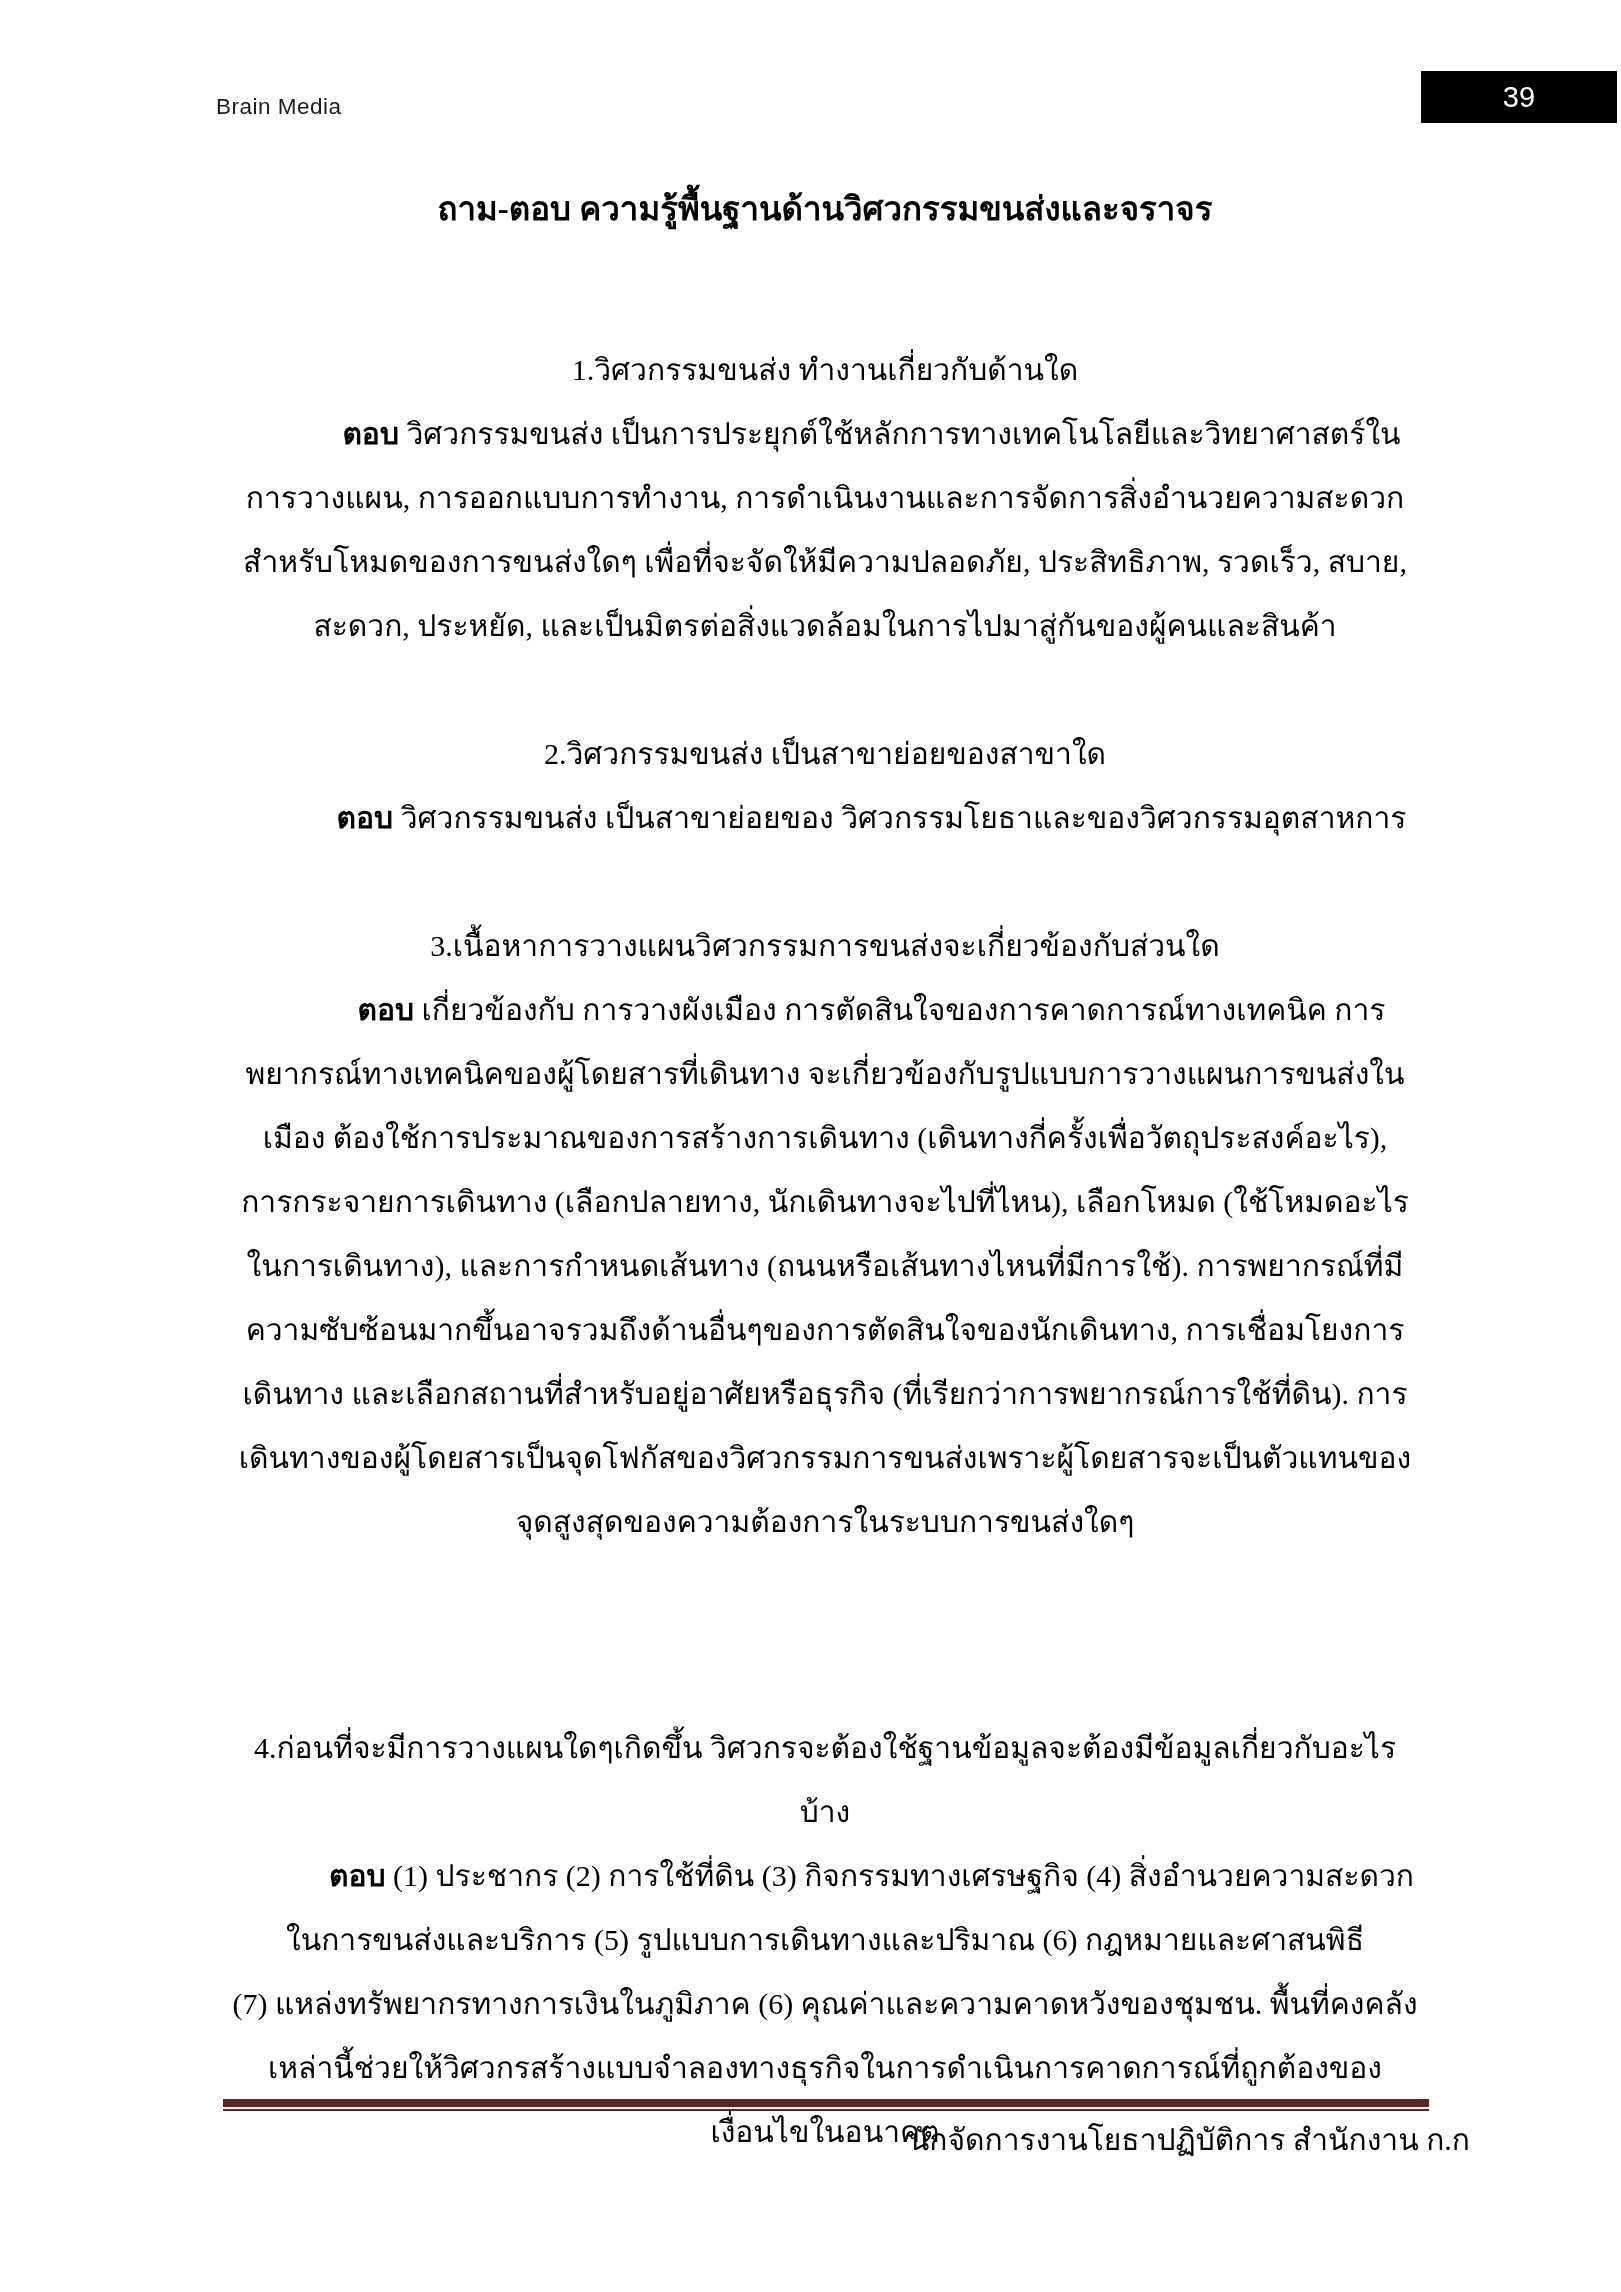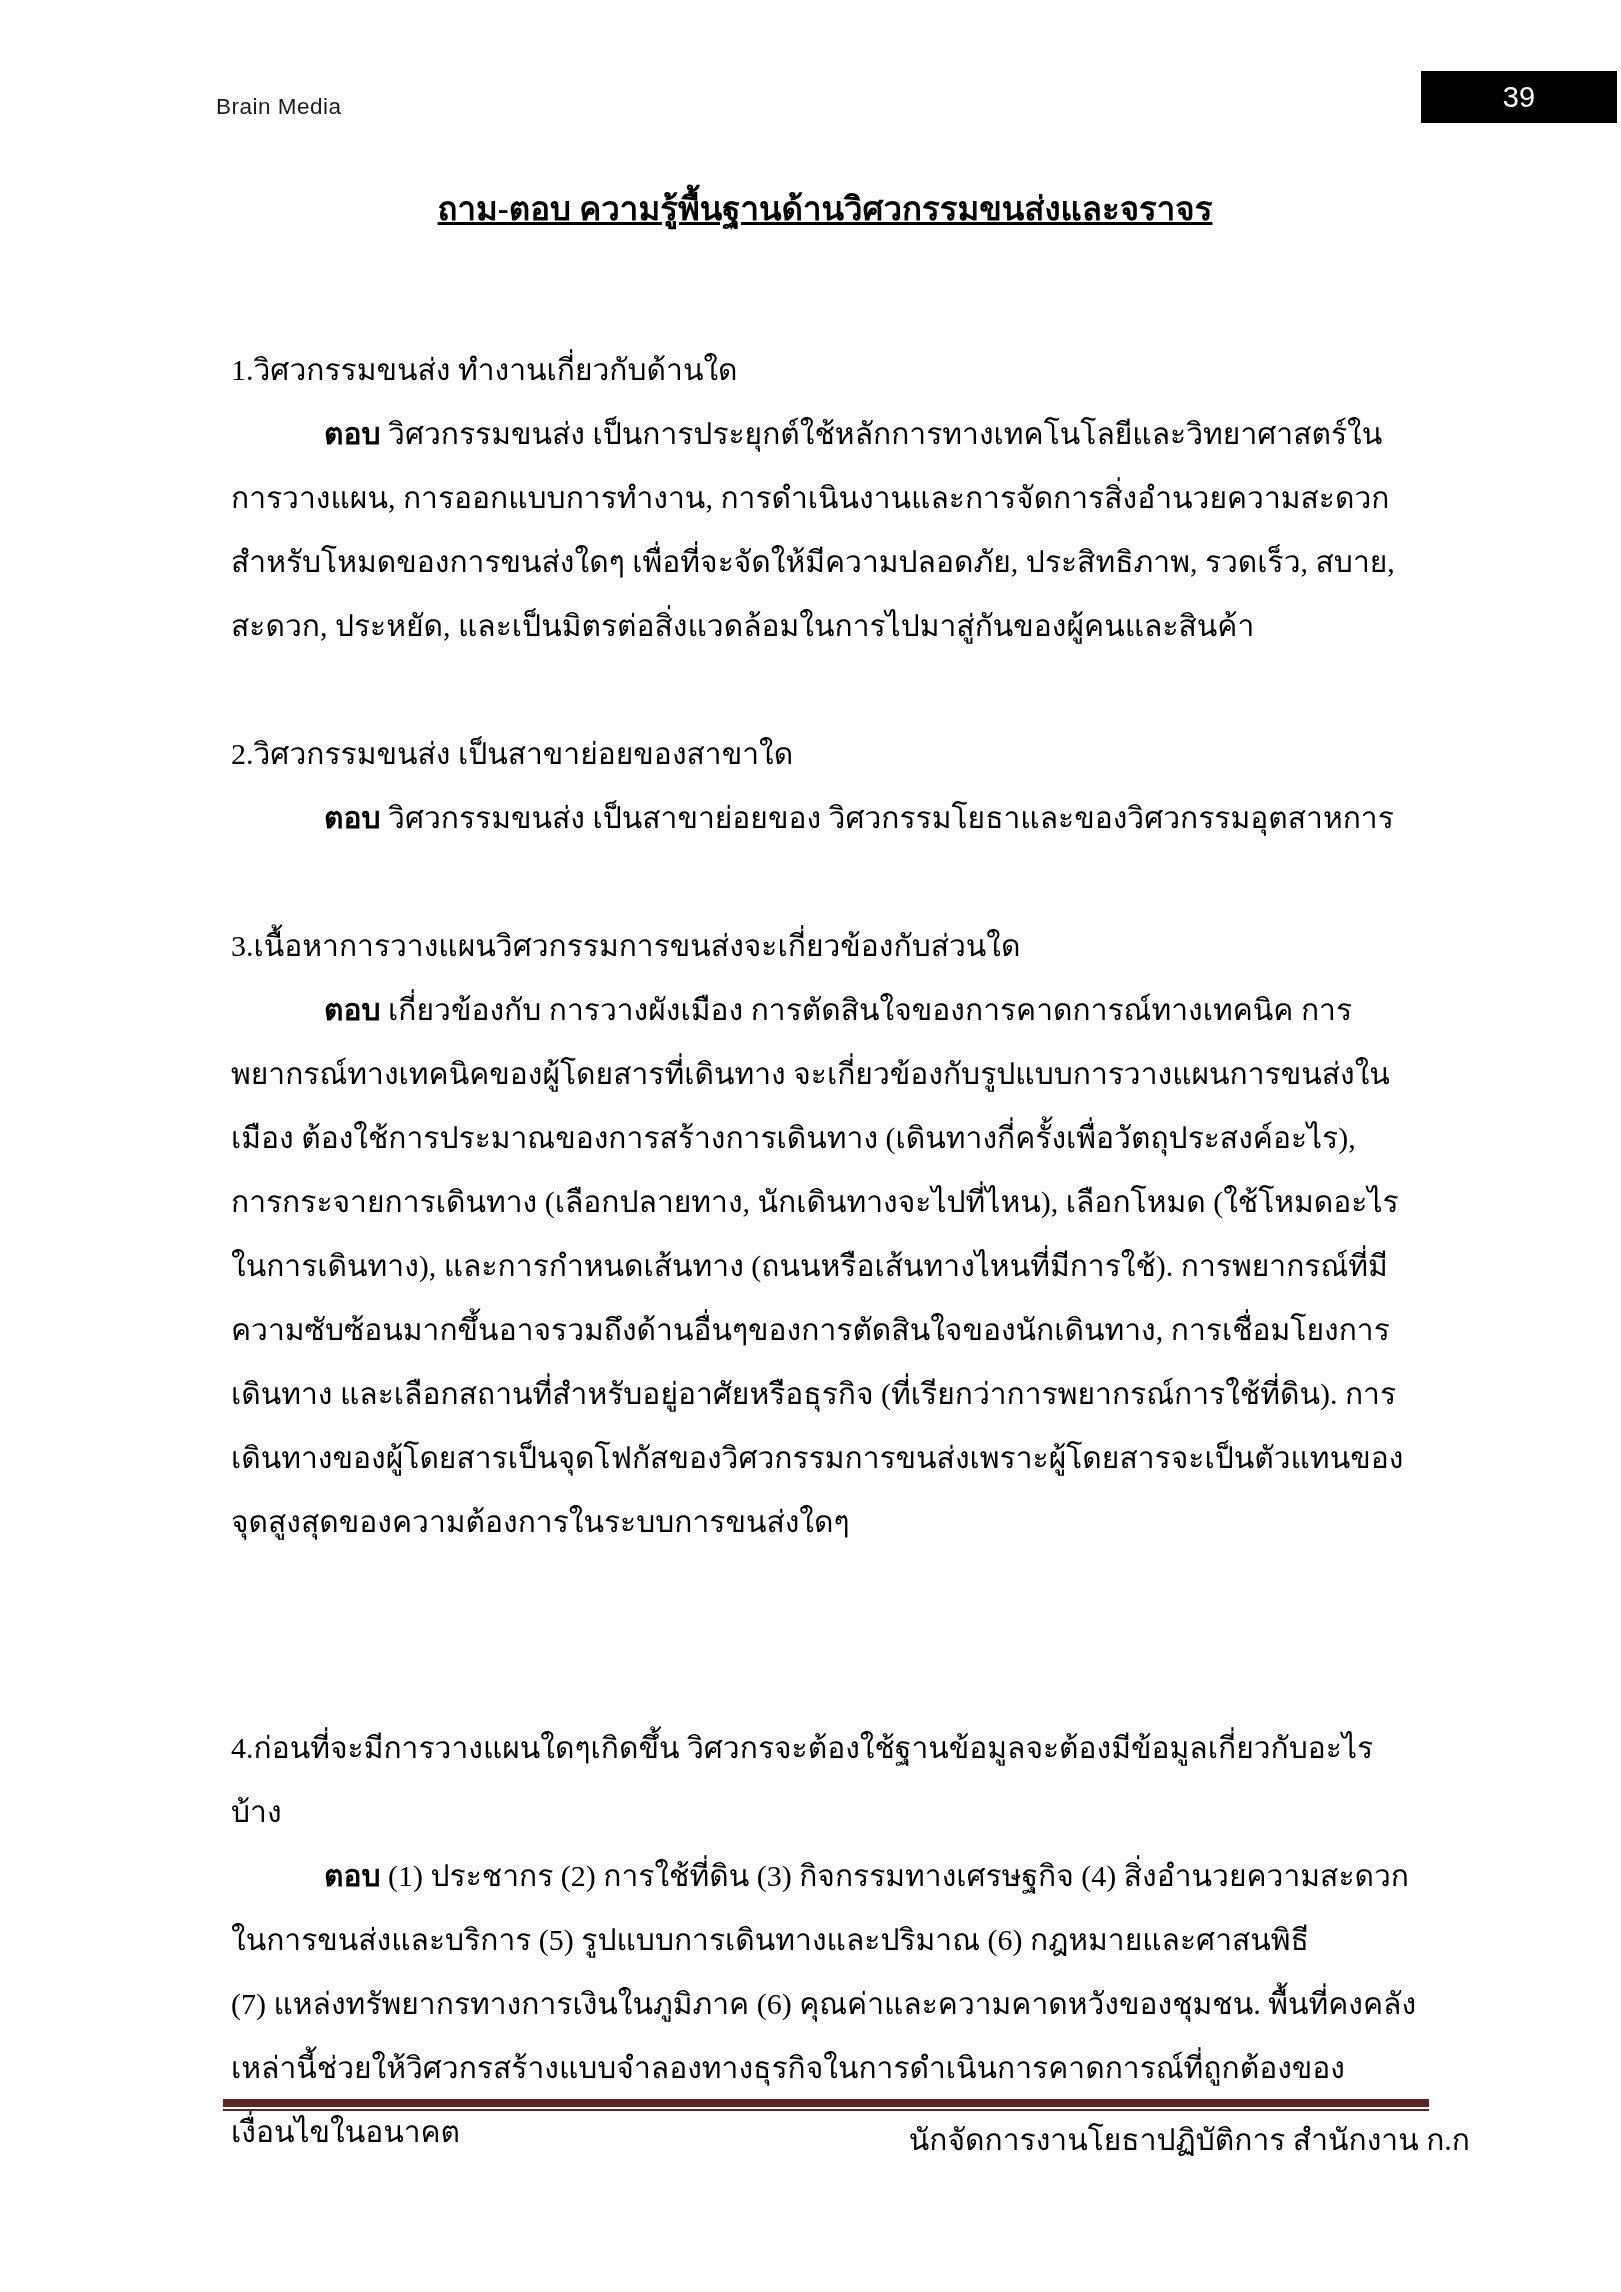--- a/index.html
+++ b/index.html
@@ -46,23 +46,22 @@
     width: 1188px;
     font-size: 30px;
     line-height: 64px;
   }
   .doc-title {
     text-align: center;
     font-weight: bold;
     font-size: 33px;
     line-height: 47px;
     margin: 0;
-    text-decoration: underline;
   }
-  .qa-section p { margin: 0; }
+  .qa-section p { margin: 0; text-align: center; }
   .question { margin: 0; }
   .answer { margin: 0; text-indent: 93px; }
   .answer-cont { margin: 0; }
   .b { font-weight: bold; }
   #qa1 { margin-top: 105px; }
   #qa2 { margin-top: 64px; }
   #qa3 { margin-top: 64px; }
   #qa4 { margin-top: 162px; }
   .footer-rule {
     position: absolute;

